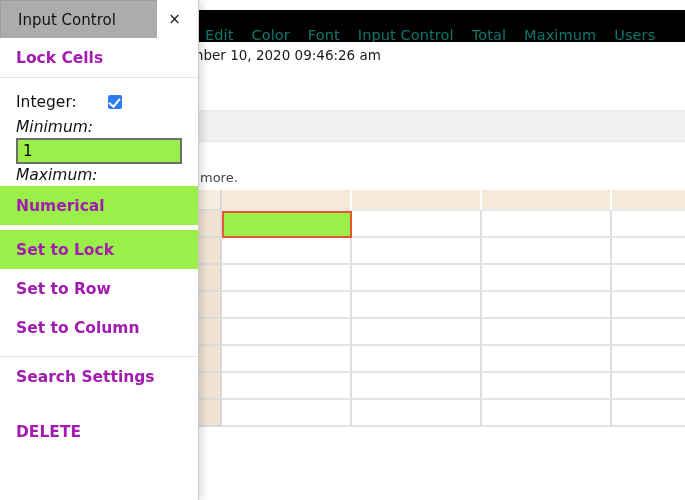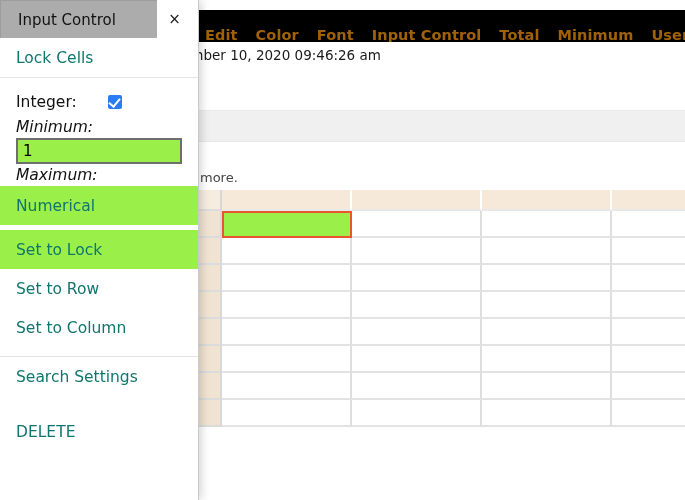--- a/index.html
+++ b/index.html
@@ -31,23 +31,23 @@
     height: 32px;
     background: #000000;
     display: flex;
     align-items: center;
     padding-left: 196px;
     box-sizing: border-box;
     overflow: hidden;
     white-space: nowrap;
   }
   .menu-item {
-    color: #a16207;
+    color: #0f766e;
     font-size: 14.5px;
-    font-weight: bold;
+    font-weight: normal;
     padding: 0 9px;
     line-height: 32px;
     flex: 0 0 auto;
     letter-spacing: 0.1px;
     margin-top: 17px;
   }
 
   
   #dateline {
     position: absolute;
@@ -175,22 +175,23 @@
     padding-right: 6px;
   }
 
   .pitem {
     height: 39px;
     display: flex;
     align-items: center;
     padding-left: 16px;
     box-sizing: border-box;
     font-size: 15.5px;
-    color: #0f766e;
-    background: #ffffff;
+    color: #a21caf;
+    background: #ffffff;
+    font-weight: bold;
   }
   .pitem.hl { background: #9bef49; }
   .pdiv {
     height: 1px;
     background: #e4e4e4;
     margin: 0;
   }
   .pspace { height: 10px; }
 
   .field-label {
@@ -249,21 +250,21 @@
 <body>
 
 <div id="app">
 
   <div id="menubar">
     <div class="menu-item">Edit</div>
     <div class="menu-item">Color</div>
     <div class="menu-item">Font</div>
     <div class="menu-item">Input Control</div>
     <div class="menu-item">Total</div>
-    <div class="menu-item">Minimum</div>
+    <div class="menu-item">Maximum</div>
     <div class="menu-item">Users</div>
 
   </div>
 
   <div id="dateline">ember 10, 2020 09:46:26 am</div>
 
   <div id="toolbar-band"></div>
 
   <div id="hint-row">ght to learn more.</div>
 

